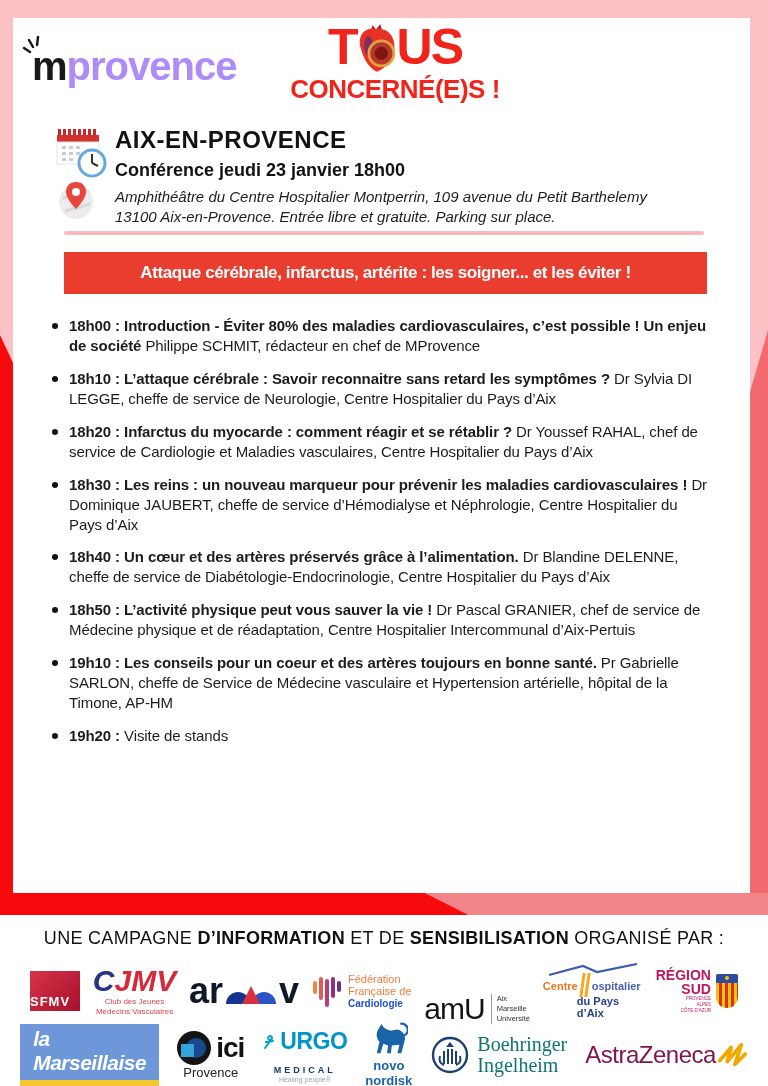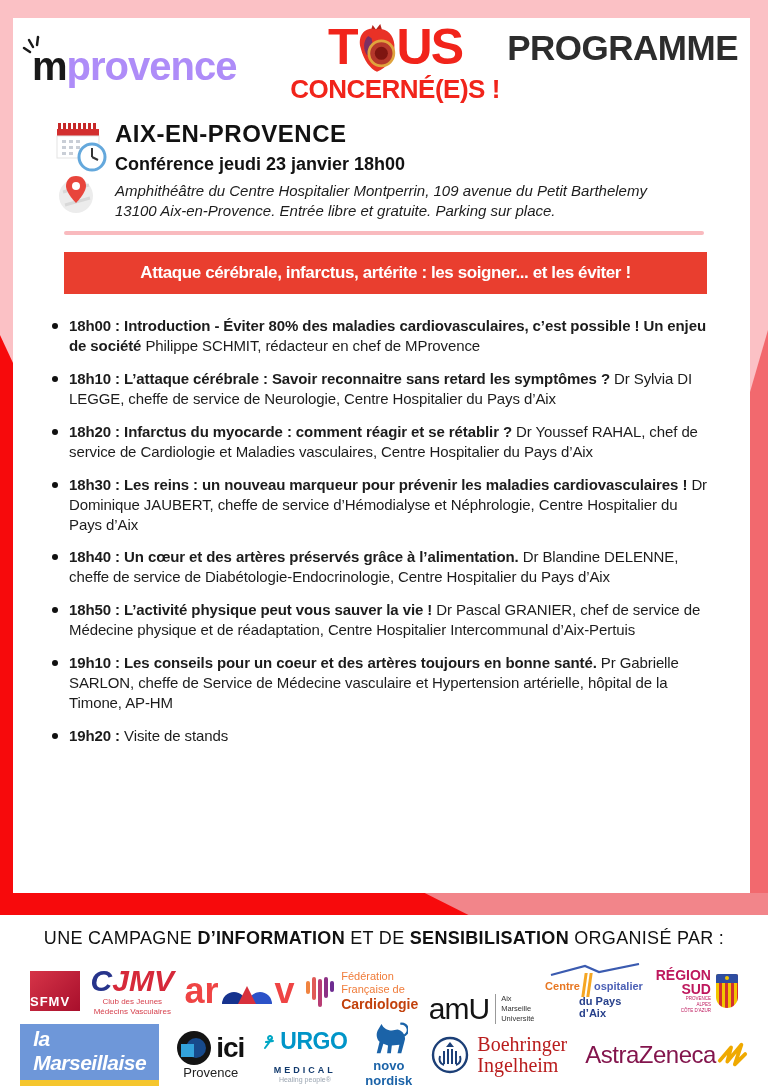--- a/index.html
+++ b/index.html
@@ -27,21 +27,21 @@
   .title-center { position:absolute; left:255px; top:22px; width:280px; text-align:center; }
   .title-line1 { display:flex; align-items:center; justify-content:center; color:#f1241b;
                  font-size:50px; font-weight:800; letter-spacing:-2px; line-height:1; }
   .title-line1 svg { margin:0 -2px; position:relative; top:2px; }
   .title-line2 { color:#f1241b; font-size:26px; font-weight:800; letter-spacing:-0.5px; margin-top:2px; }
 
   .programme { position:absolute; right:30px; top:28px; font-size:35px; font-weight:800;
                color:#2d2d2d; letter-spacing:-0.5px; }
 
   
-  .info { position:absolute; left:55px; top:120px; width:660px; }
+  .info { position:absolute; left:55px; top:126px; width:660px; }
   .info-icon { position:absolute; left:0; top:0; }
   .info-text { margin-left:60px; }
   .city { font-size:24px; font-weight:800; color:#121212; letter-spacing:0.5px; }
   .datetime { font-size:18px; font-weight:700; color:#121212; margin-top:6px; }
   .address { font-size:15px; font-style:italic; color:#1d1d1d; margin-top:6px; line-height:1.3; }
 
   .divider { position:absolute; left:64px; top:231px; width:640px; height:4px;
              background:#f9babe; border-radius:2px; }
 
   
@@ -73,27 +73,27 @@
   .sfmv-name { font-size:13px; font-weight:700; letter-spacing:1px; display:block; }
   .sfmv-cap { font-size:4px; display:block; margin-top:3px; line-height:1.2; opacity:.85; }
 
   
   .cjmv { text-align:center; }
   .cjmv-word { font-size:30px; font-weight:800; font-style:italic; line-height:1; }
   .cjmv .lc { color:#27348b; } .cjmv .lr { color:#d6293a; }
   .cjmv-cap { font-size:8px; color:#d6424e; line-height:1.2; margin-top:1px; }
 
   
-  .armv { display:flex; align-items:flex-end; color:#ef4444; font-size:36px; font-weight:800; line-height:.8; }
+  .armv { display:flex; align-items:flex-end; color:#0f172a; font-size:36px; font-weight:800; line-height:.8; }
   .armv svg { margin:0 1px; }
 
   
   .ffc { display:flex; align-items:center; gap:6px; }
   .ffc-l1 { font-size:11px; color:#f07c3a; line-height:1.15; }
-  .ffc-l3 { font-size:14px; color:#c2410c; font-weight:800; line-height:1.15; }
+  .ffc-l3 { font-size:10px; color:#1d4ed8; font-weight:800; line-height:1.15; }
 
   
   .amu { display:flex; align-items:center; gap:6px;margin-top:36px; }
   .amu-name { font-size:30px; color:#141414; letter-spacing:-1px; }
   .amu-col { border-left:1px solid #999; padding-left:5px; font-size:7.5px; color:#333; line-height:1.3; }
 
   
   .chpa { position:relative; width:100px; }
   .chpa-roof { display:block; margin-left:4px; }
   .chpa-row { display:flex; align-items:center; }
@@ -135,21 +135,21 @@
   .urgo-top { display:flex; align-items:center; justify-content:center; gap:3px; }
   .urgo-name { font-size:23px; font-weight:800; color:#0095c8; letter-spacing:-0.5px; }
   .urgo-sub { font-size:9px; font-weight:700; color:#123a6d; letter-spacing:3px; margin-top:10px; }
   .urgo-tag { font-size:7px; color:#9aa5b1; margin-top:1px; }
 
   
   .novo { text-align:center; color:#1b63a8; }
   .novo-name { font-size:13px; font-weight:600; margin-top:-2px; }
 
   
-  .bi { display:flex; align-items:center; gap:7px; color:#b91c1c; }
+  .bi { display:flex; align-items:center; gap:7px; color:#0f766e; }
   .bi-txt { font-family:"Liberation Serif", serif; font-size:20px; line-height:1.05; }
 
   
   .az { display:flex; align-items:center; }
   .az-name { font-size:24px; font-weight:500; color:#83154d; letter-spacing:-0.5px; }
 </style>
 </head>
 <body>
 
 <div class="page">
@@ -179,21 +179,20 @@
         <path d="M19 5 C8 2 2 12 5 22 C8 34 14 41 20 44 C29 40 37 31 36 19 C35 8 27 3 19 5 Z" fill="#e93126"></path>
         <path d="M12 11 C7 15 7 24 11 29 L17 24 L15 13 Z" fill="#7c2f63"></path>
         <circle cx="24" cy="27" r="11.5" fill="#b5372b" stroke="#e0a33d" stroke-width="2.5"></circle>
         <circle cx="24" cy="27" r="6" fill="#7e1510"></circle>
       </svg>
       <span>US</span>
     </div>
     <div class="title-line2">CONCERNÉ(E)S !</div>
   </div>
 
-  <div class="programme">PROGRAMME</div>
 
   <div class="info">
     <svg class="info-icon" width="55" height="102" viewBox="0 0 55 102">
       <g fill="#c62828">
         <rect x="3" y="3" width="3" height="7"></rect>
           <rect x="8" y="3" width="3" height="7"></rect>
           <rect x="13" y="3" width="3" height="7"></rect>
         <rect x="18" y="3" width="3" height="7"></rect>
           <rect x="23" y="3" width="3" height="7"></rect>
           <rect x="28" y="3" width="3" height="7"></rect>

